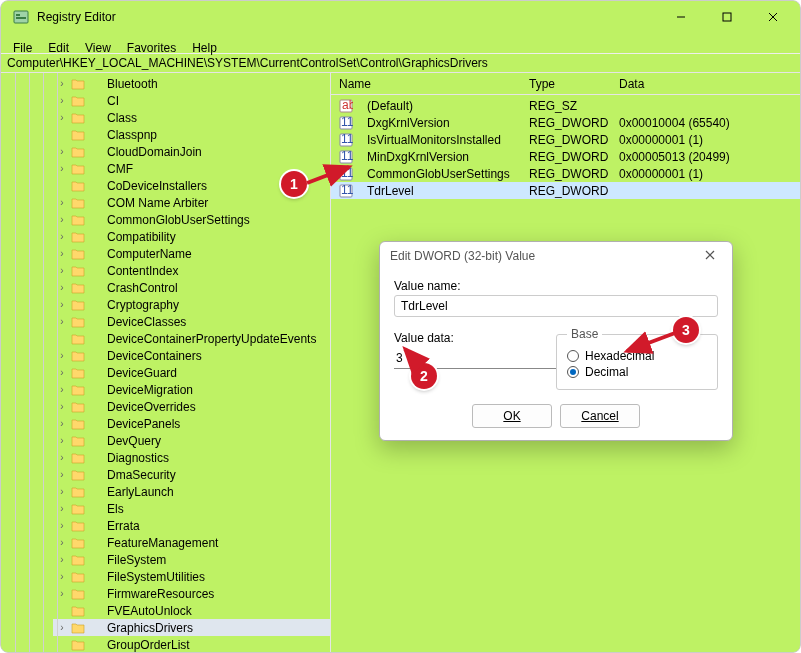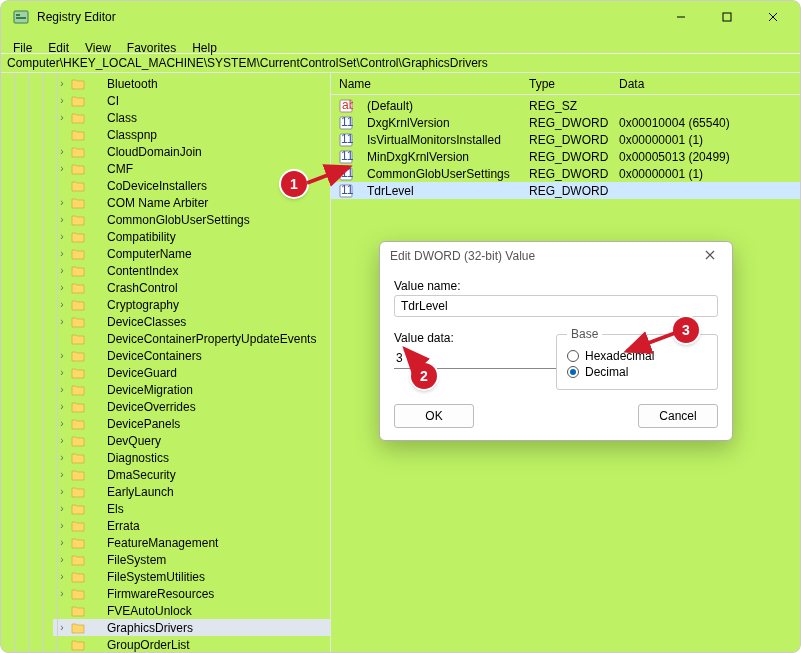--- a/index.html
+++ b/index.html
@@ -55,21 +55,21 @@
   .dlg-label { margin: 4px 0 2px; }
   .dlg-input-ro { border: 1px solid #ccc; border-radius: 3px; height: 22px; padding: 2px 6px; background:#fff; display:flex; align-items:center;}
   .dlg-split { display:flex; margin-top:10px;}
   .dlg-col { flex:1; }
   .dlg-input { border:none; border-bottom:1px solid #888; width:100%; height:22px; padding:2px 2px; outline:none;}
   fieldset.base { border:1px solid #ccc; border-radius:3px; padding:6px 10px 8px; }
   fieldset.base legend { color:#555; padding:0 4px;}
   .radio { display:flex; align-items:center; gap:6px; margin:2px 0;}
   .radio-dot { width:12px; height:12px; border:1px solid #555; border-radius:50%; display:flex; align-items:center; justify-content:center;}
   .radio-dot .inner { width:6px; height:6px; border-radius:50%; background:#0067c0;}
-  .dlg-footer { display:flex; justify-content:space-between; gap:8px; padding:8px 14px 12px;}
+  .dlg-footer { display:flex; justify-content:center; gap:8px; padding:8px 14px 12px;text-decoration:underline;}
   .btn { min-width:80px; height:24px; border:1px solid #bbb; border-radius:3px; background:#fdfdfd; display:flex; align-items:center; justify-content:center;}
   
   .anno-badge { position:absolute; width:26px; height:26px; border-radius:50%; background:#d11a2a; color:#fff; display:flex; align-items:center; justify-content:center; font-weight:bold; font-size:14px; box-shadow:0 0 0 2px #fff, 0 2px 4px rgba(0,0,0,.3);}
   .anno-arrow { position:absolute; pointer-events:none;}
   .anno-arrow svg { overflow:visible;}
 </style>
 </head>
 <body>
 
 <div class="window">

